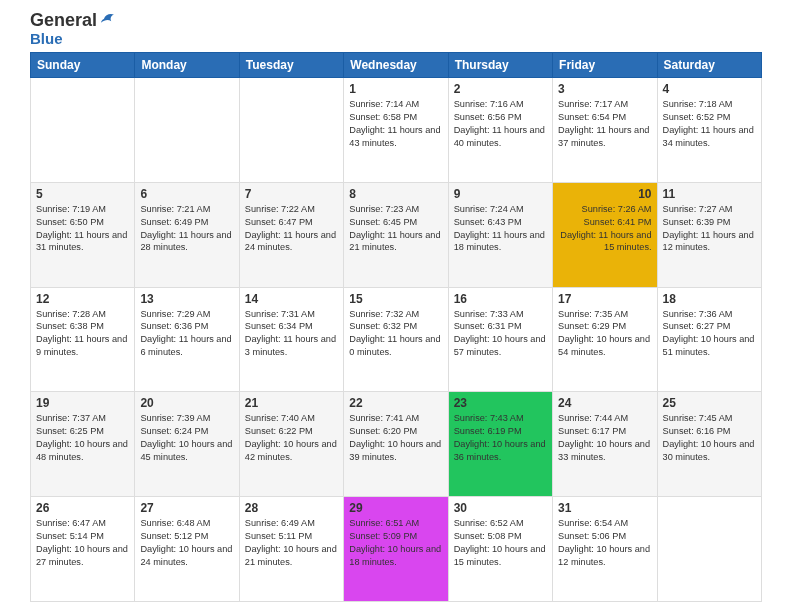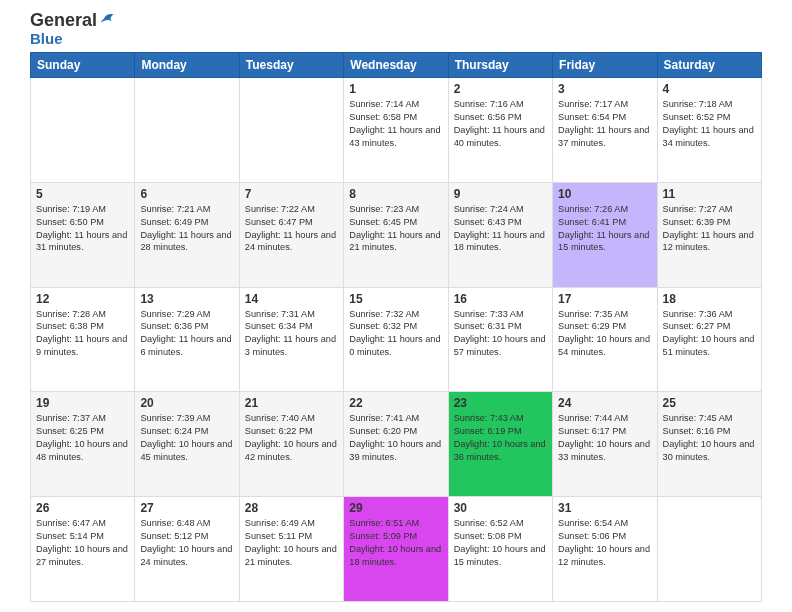--- a/index.html
+++ b/index.html
@@ -181,21 +181,21 @@
 Daylight: 11 hours
 and 21 minutes.</div>
           </td>
           <td style="background-color: rgb(245, 245, 245);">
             <span class="day-num">9</span>
             <div class="day-info">Sunrise: 7:24 AM
 Sunset: 6:43 PM
 Daylight: 11 hours
 and 18 minutes.</div>
           </td>
-          <td style="background-color: #c4b5fd;">
+          <td style="background-color: #eab308; text-align: right;">
             <span class="day-num">10</span>
             <div class="day-info">Sunrise: 7:26 AM
 Sunset: 6:41 PM
 Daylight: 11 hours
 and 15 minutes.</div>
           </td>
           <td style="background-color: rgb(245, 245, 245);">
             <span class="day-num">11</span>
             <div class="day-info">Sunrise: 7:27 AM
 Sunset: 6:39 PM

